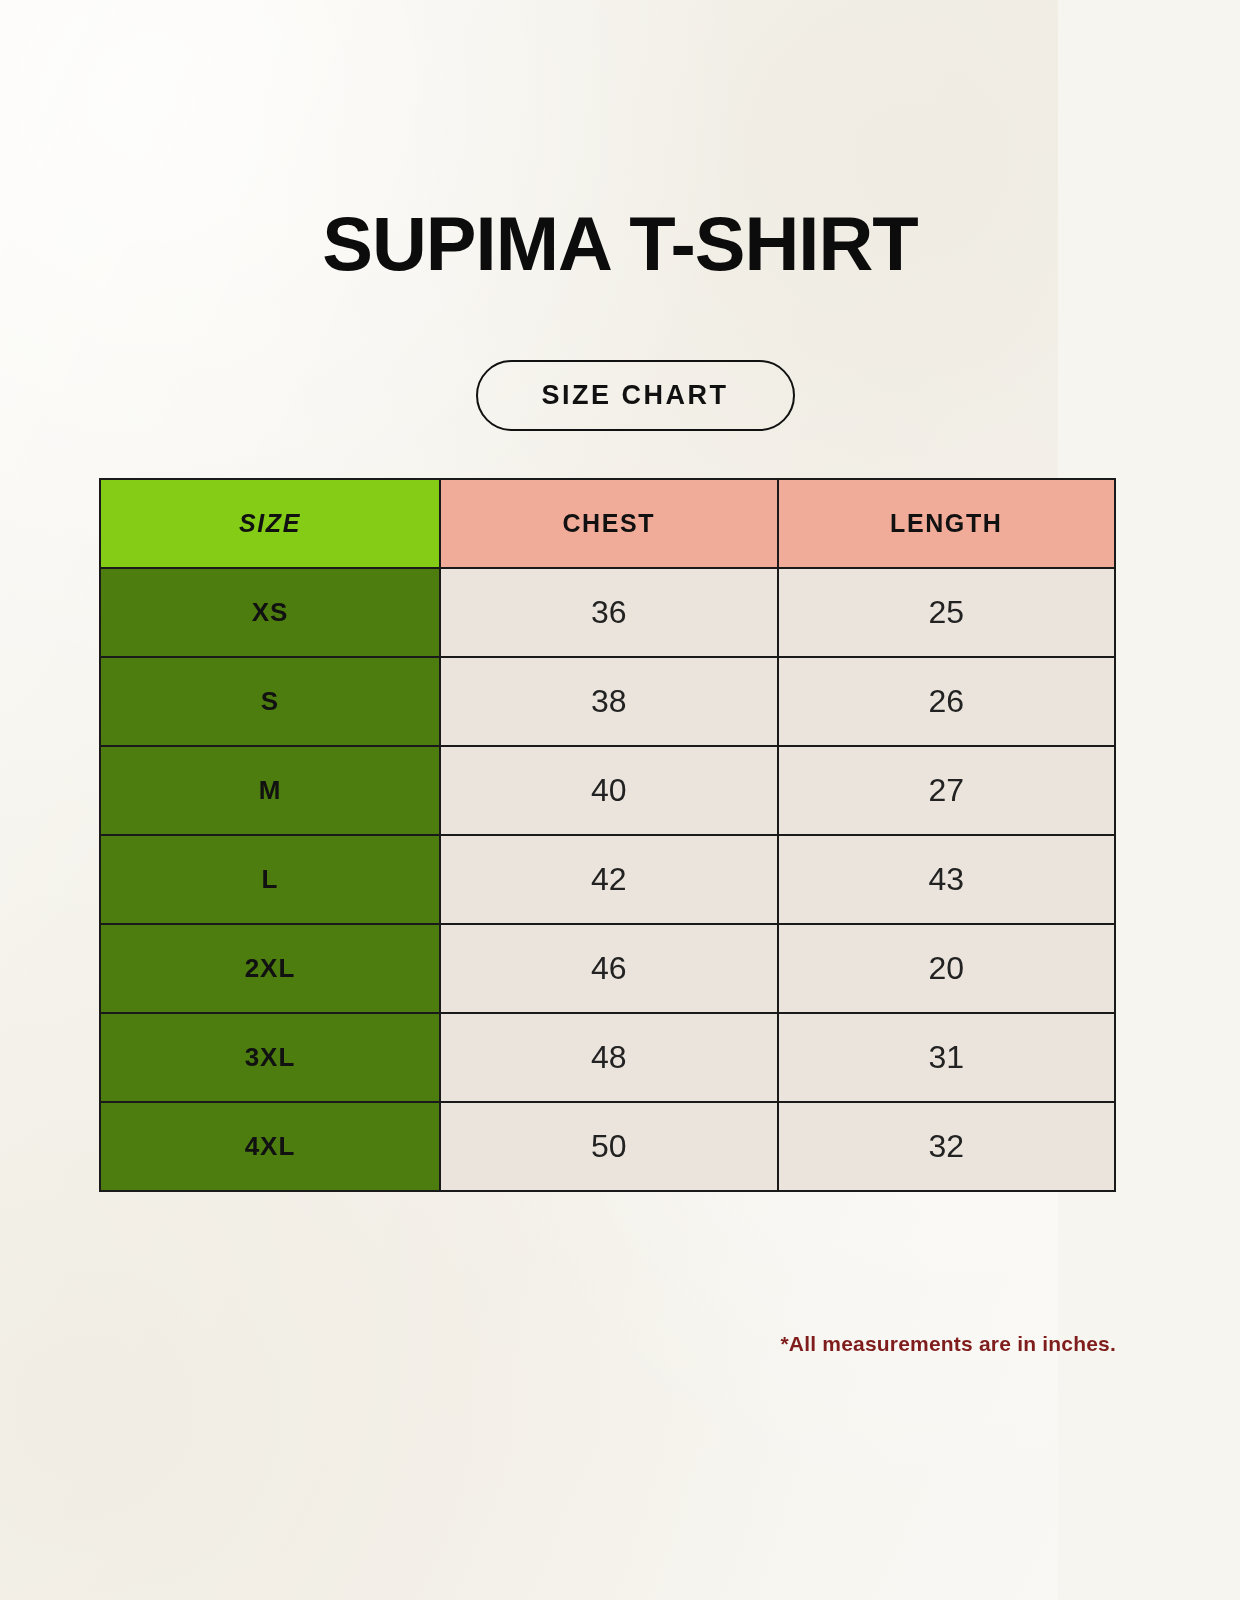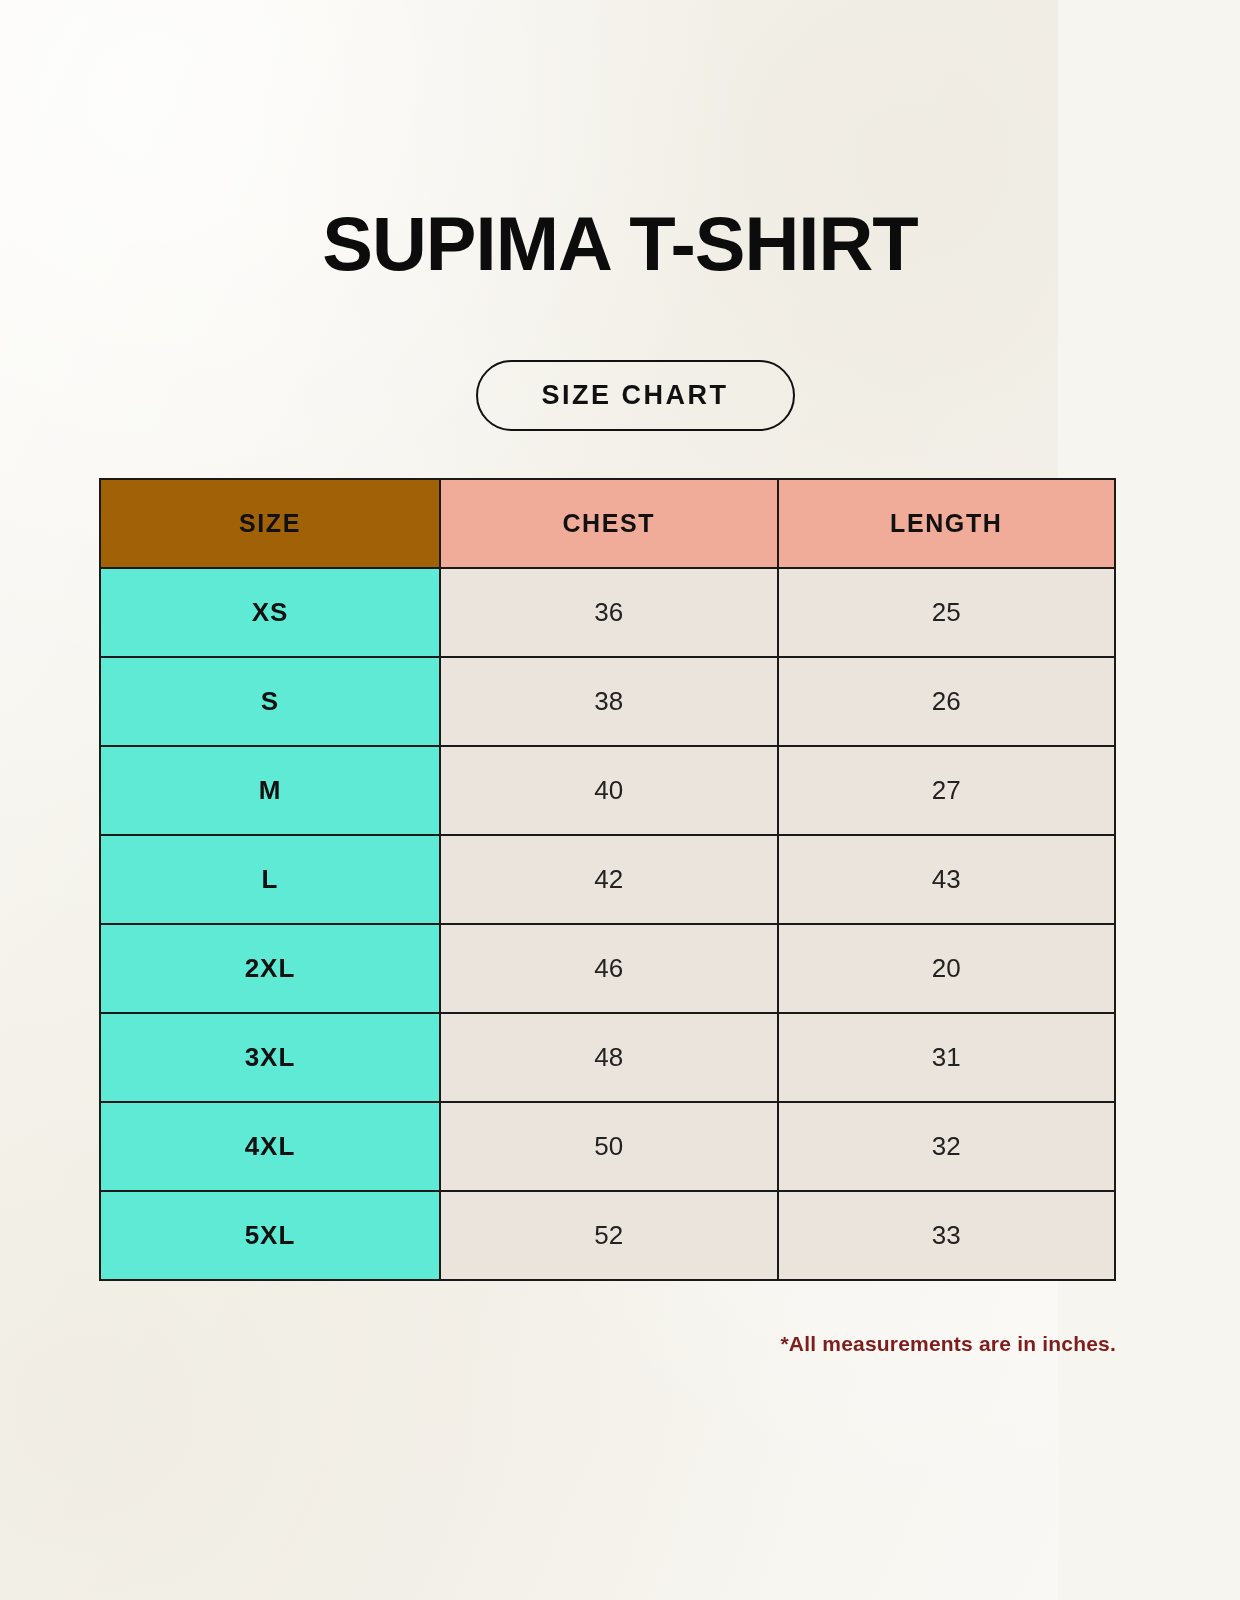--- a/index.html
+++ b/index.html
@@ -85,35 +85,36 @@
   col.c-size { width: 33.5%; }
   col.c-chest { width: 33.25%; }
   col.c-length { width: 33.25%; }
 
   thead th {
     font-size: 25px;
     font-weight: 700;
     letter-spacing: 1.6px;
   }
   thead th.size-head {
-    background: #a16207;
+    background: #84cc16;
+    font-style: italic;
   }
   thead th.chest-head,
   thead th.length-head {
     background: #f0ac99;
   }
   tbody td.size-cell {
-    background: #5eead4;
+    background: #4d7c0f;
     font-size: 26px;
     font-weight: 700;
     letter-spacing: 1px;
   }
   tbody td.value-cell {
     background: #ebe4dc;
-    font-size: 26px;
+    font-size: 32px;
     font-weight: 400;
     color: #222;
   }
   .footnote {
     position: absolute;
     top: 1332px;
     left: 0;
     width: 1116px;
     text-align: right;
     font-size: 21px;
@@ -177,23 +178,18 @@
         <tr>
           <td class="size-cell">3XL</td>
           <td class="value-cell">48</td>
           <td class="value-cell">31</td>
         </tr>
         <tr>
           <td class="size-cell">4XL</td>
           <td class="value-cell">50</td>
           <td class="value-cell">32</td>
         </tr>
-        <tr>
-          <td class="size-cell">5XL</td>
-          <td class="value-cell">52</td>
-          <td class="value-cell">33</td>
-        </tr>
       </tbody>
     </table>
   </div>
 
   <div class="footnote">*All measurements are in inches.</div>
 </div>
 
 </body></html>

